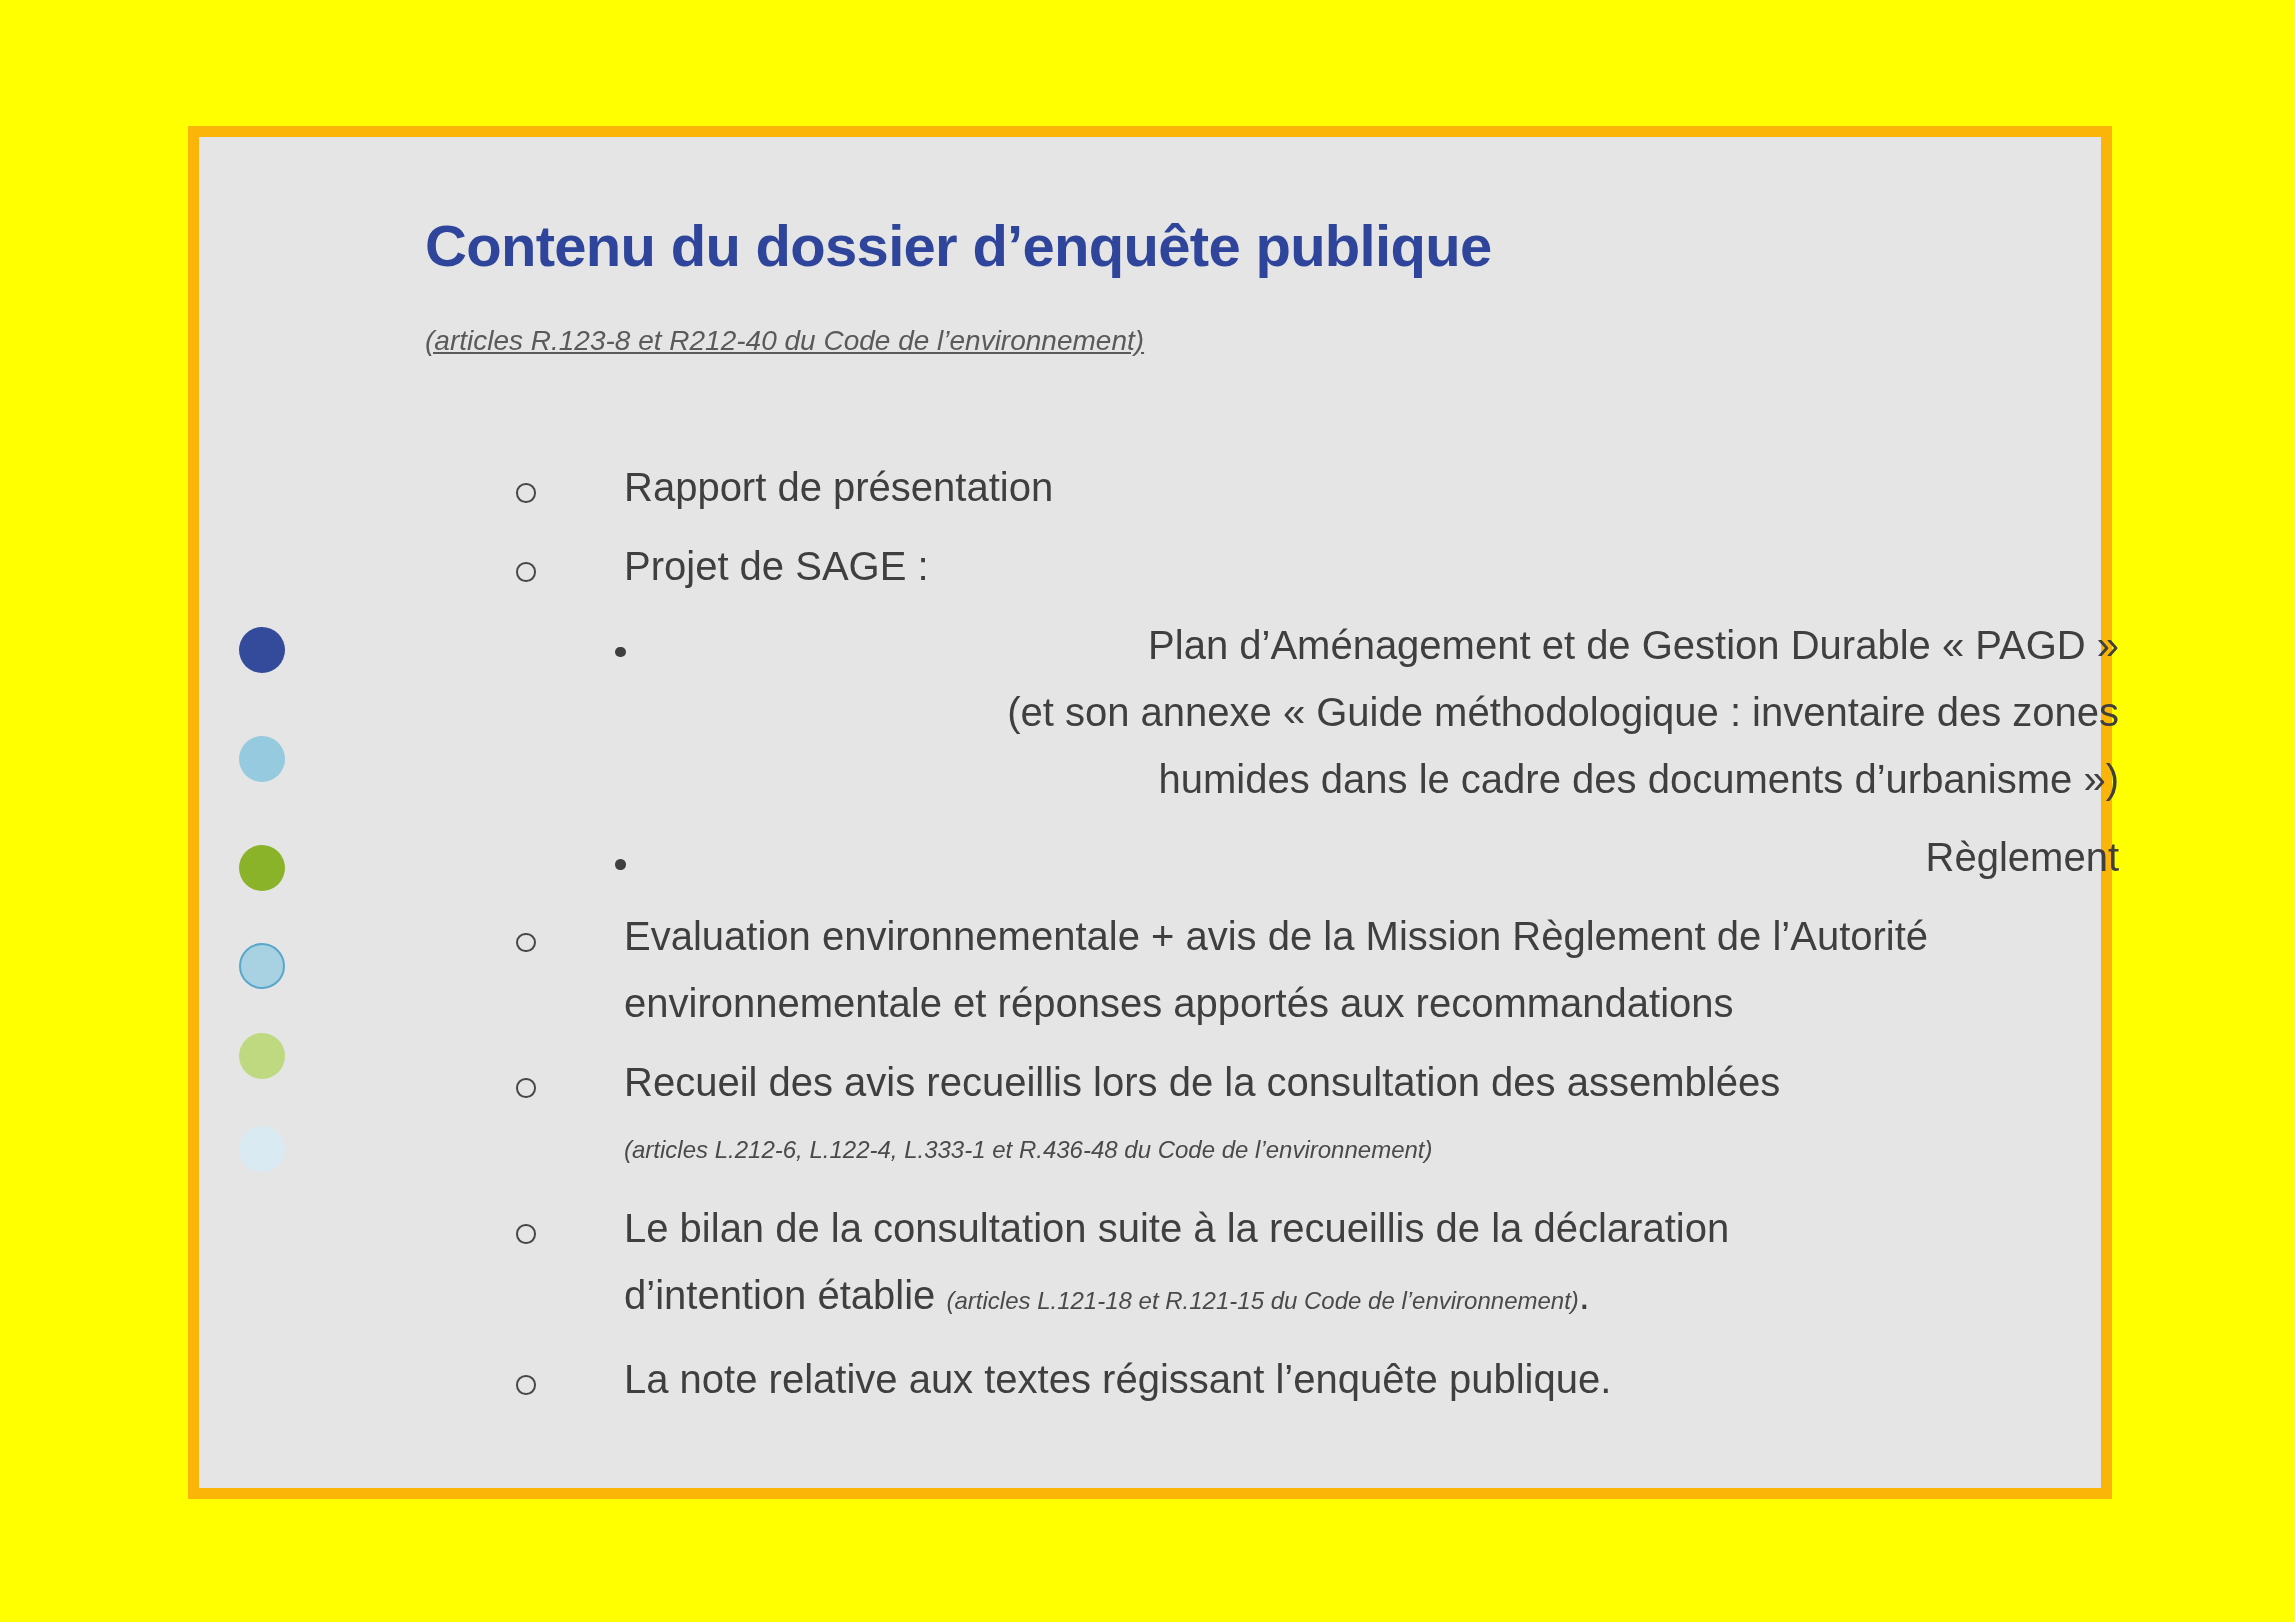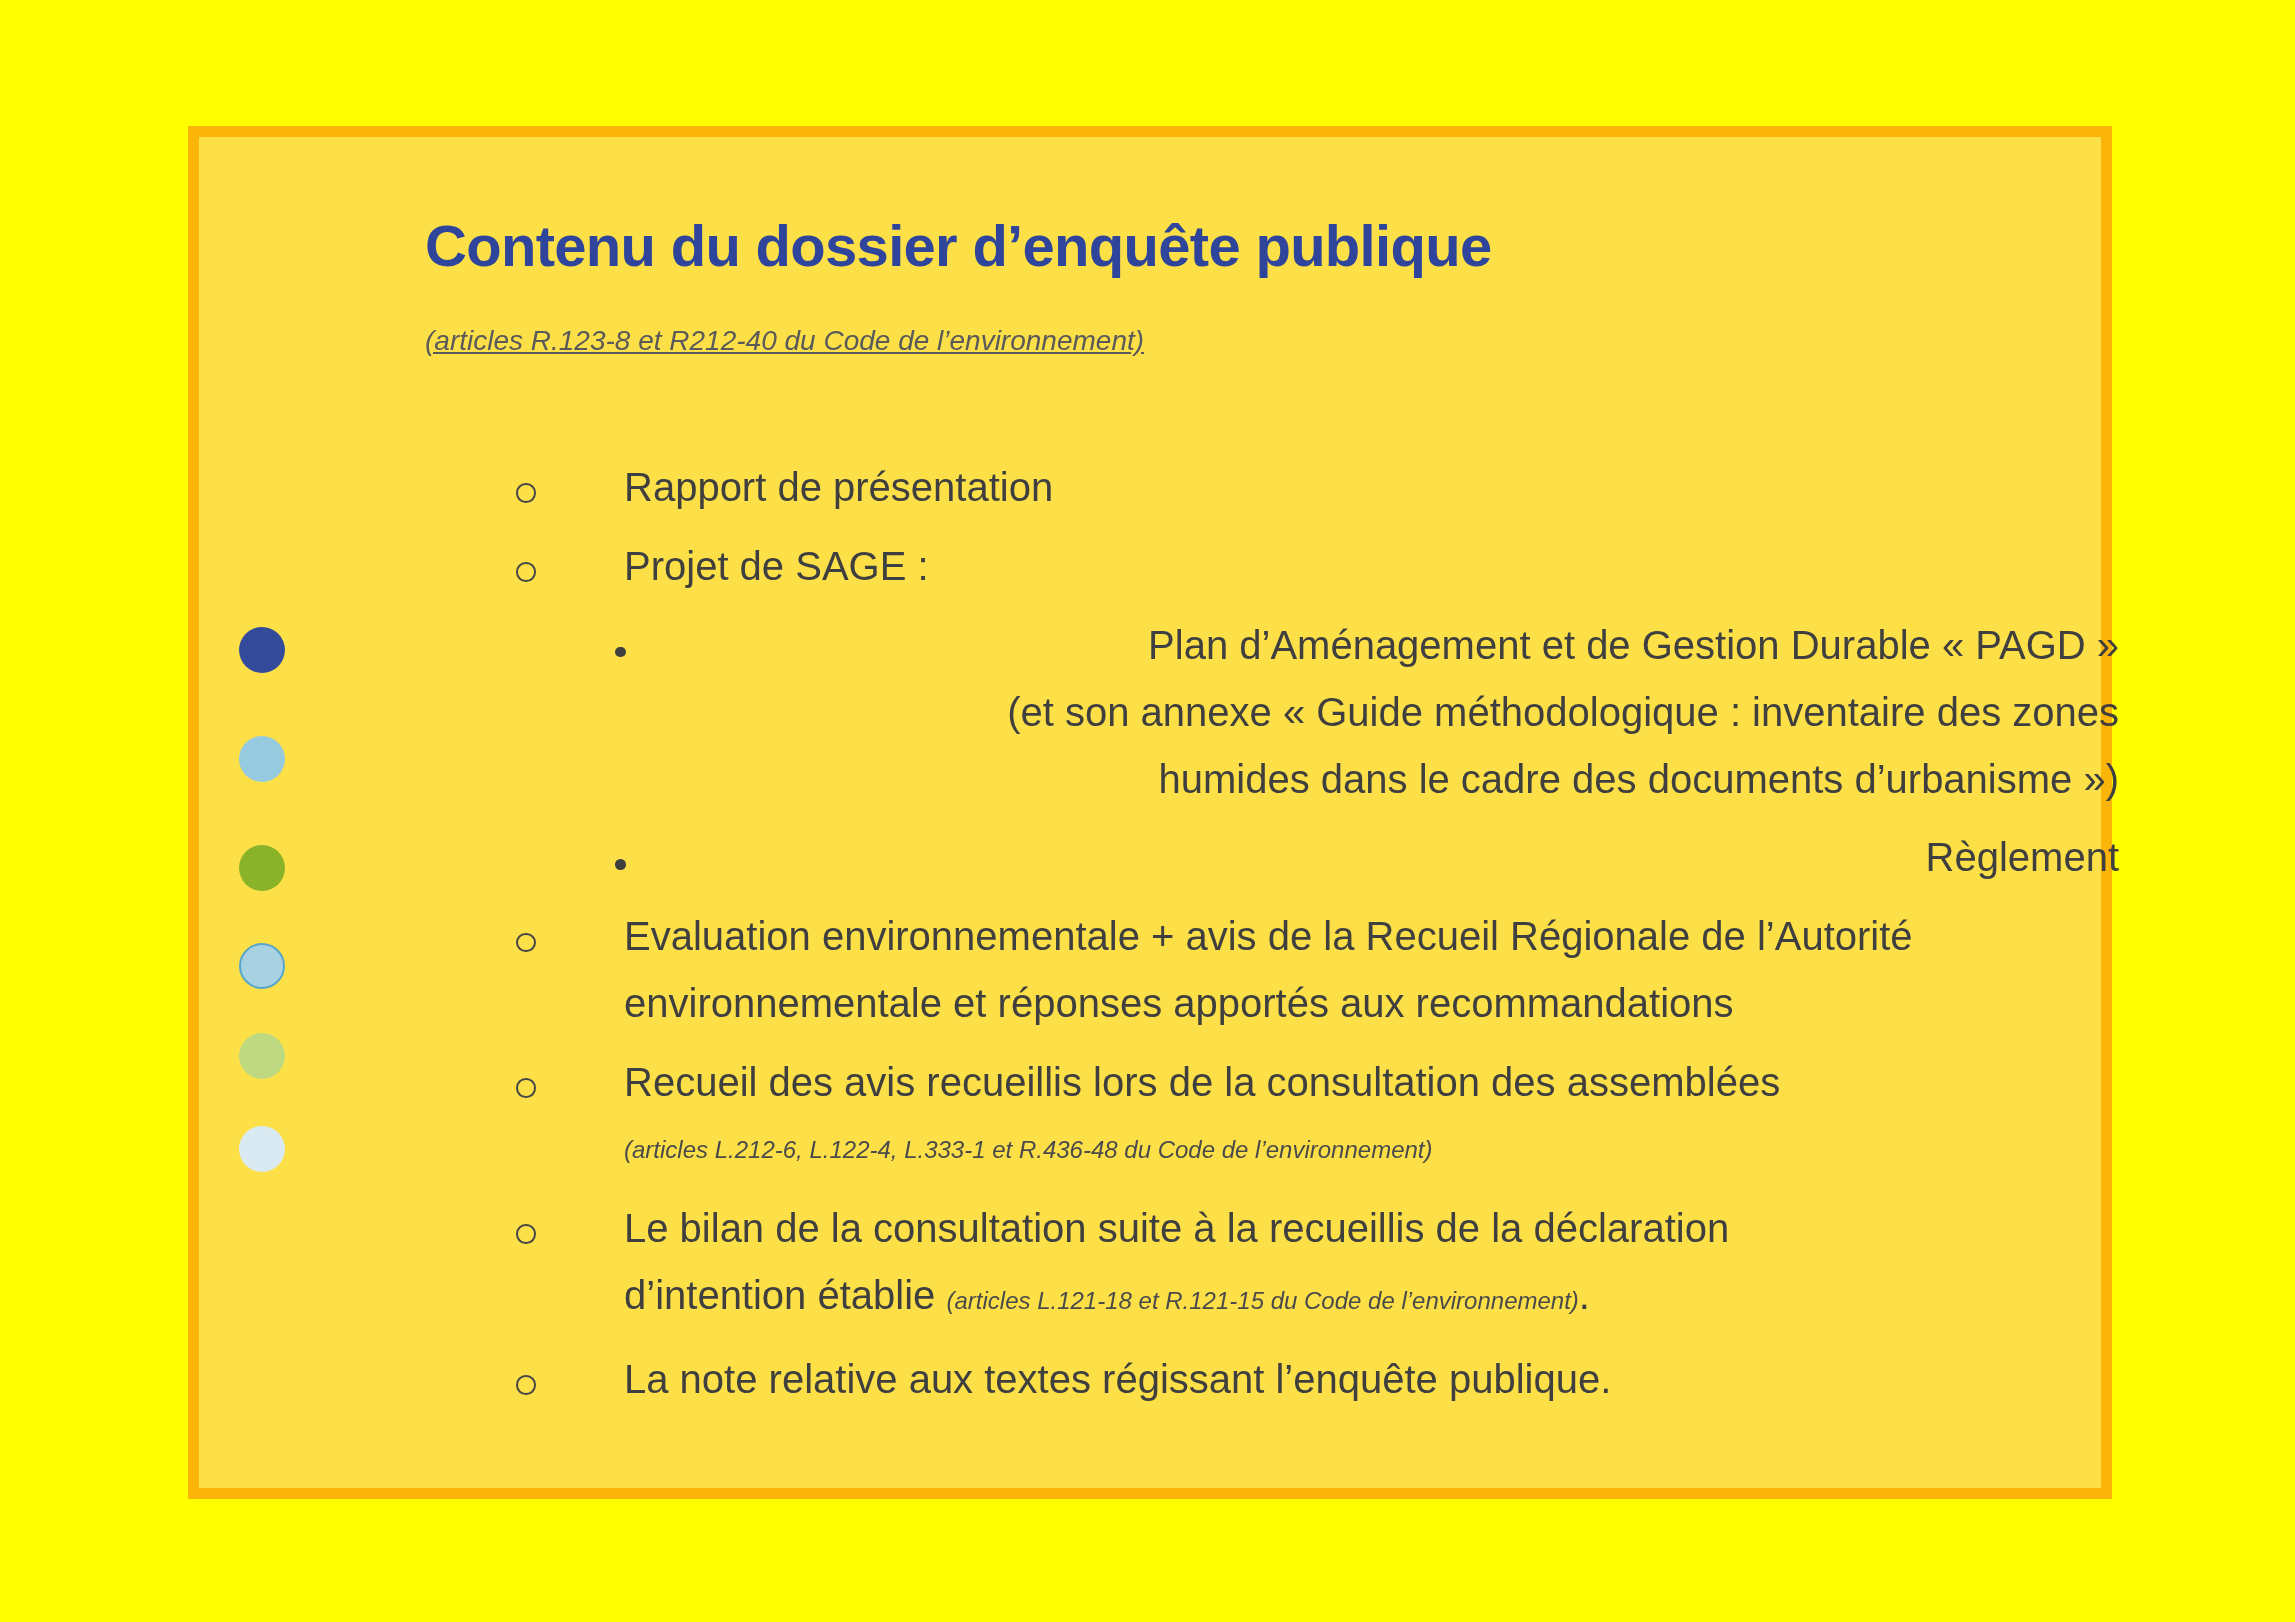--- a/index.html
+++ b/index.html
@@ -36,21 +36,21 @@
   .li.l2{padding-left:164px;text-align:right;}
   .marker{position:absolute;border-radius:50%;}
   .ring{left:0;top:29.4px;width:19.6px;height:19.6px;border:2.6px solid #474747;box-sizing:border-box;background:transparent;}
   .dotmark{left:99px;top:35px;width:10.5px;height:10.5px;background:#3F3F3F;}
   .ln{display:block;white-space:nowrap;margin-left:44px;}
   .cite,.cite-inline{font-size:24px;font-style:italic;color:#4A4A4A;}
 </style>
 </head>
 <body style="background: rgb(255, 255, 0);">
 
-<div class="slide" style="border-color: rgb(251, 180, 8); background: #fde047;">
+<div class="slide" style="border-color: rgb(251, 180, 8); background: #e5e5e5;">
 
   <h1 class="title" style="color: rgb(47, 69, 155);">Contenu du dossier d’enquête publique</h1>
 
   <div class="subtitle">(articles R.123-8 et R212-40 du Code de l’environnement)</div>
 
   <div class="dots">
     <span class="dot" style="top: 490px; background: rgb(52, 75, 155);"></span>
     <span class="dot" style="top: 599px; background: rgb(150, 202, 223);"></span>
     <span class="dot" style="top: 708px; background: rgb(138, 179, 42);"></span>
     <span class="dot" style="top: 806px; background: rgb(168, 210, 226); border: 2.6px solid rgb(88, 167, 203);"></span>
@@ -86,21 +86,21 @@
     <div class="li l2">
       <span class="marker dotmark"></span>
       <div class="txt">
         <span class="ln">Règlement</span>
       </div>
     </div>
 
     <div class="li l1">
       <span class="marker ring"></span>
       <div class="txt">
-        <span class="ln">Evaluation environnementale + avis de la Recueil Régionale de l’Autorité</span>
+        <span class="ln">Evaluation environnementale + avis de la Mission Règlement de l’Autorité</span>
         <span class="ln">environnementale et réponses apportés aux recommandations</span>
       </div>
     </div>
 
     <div class="li l1">
       <span class="marker ring"></span>
       <div class="txt">
         <span class="ln">Recueil des avis recueillis lors de la consultation des assemblées</span>
         <span class="ln cite">(articles L.212-6, L.122-4, L.333-1 et R.436-48 du Code de l’environnement)</span>
       </div>

